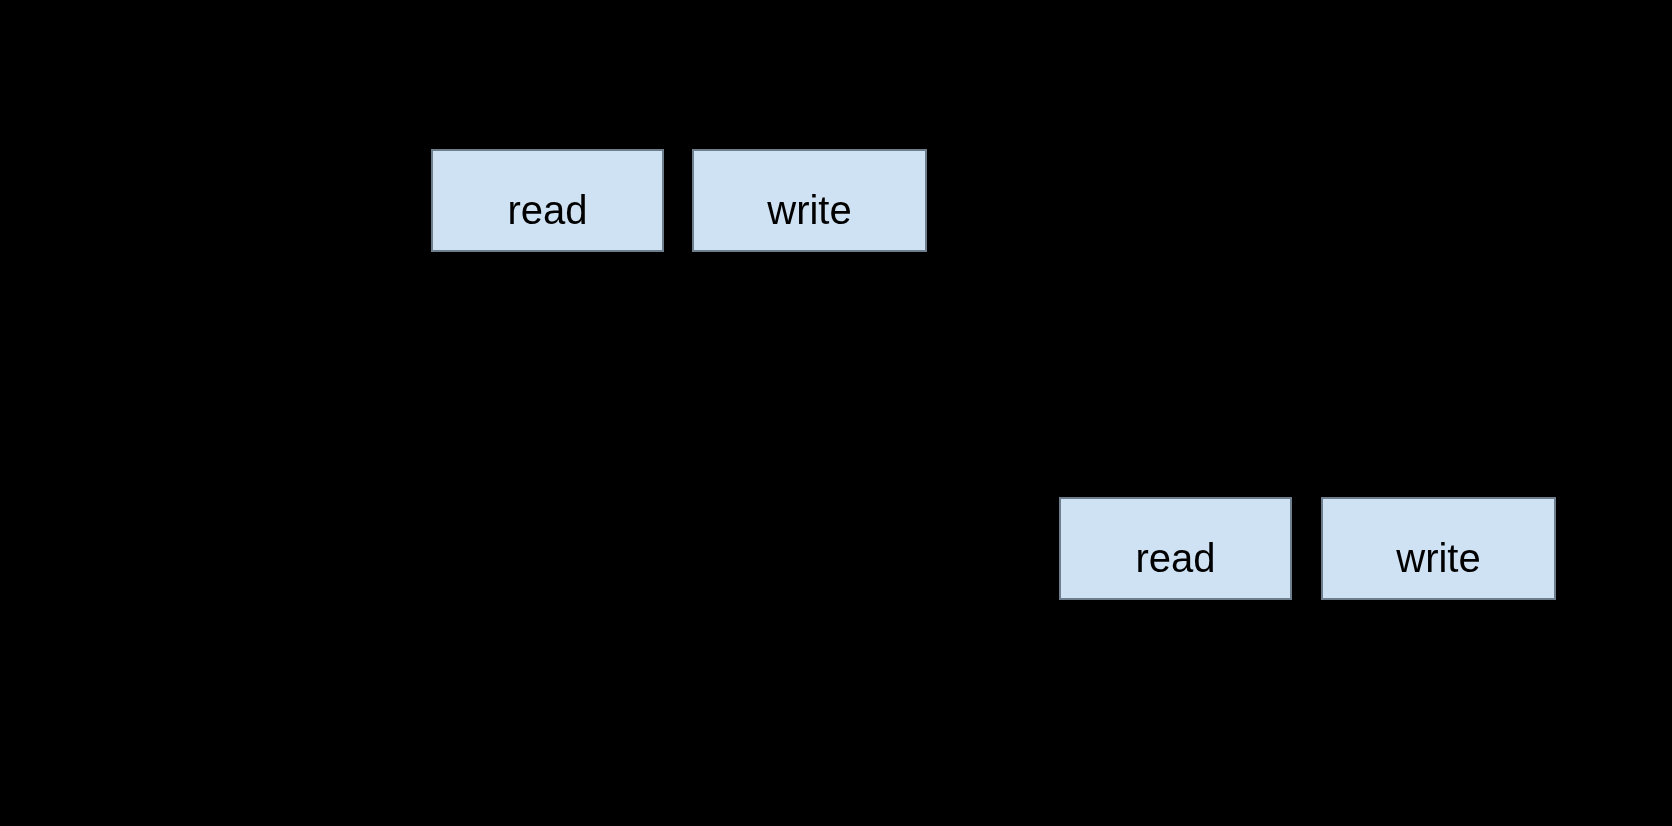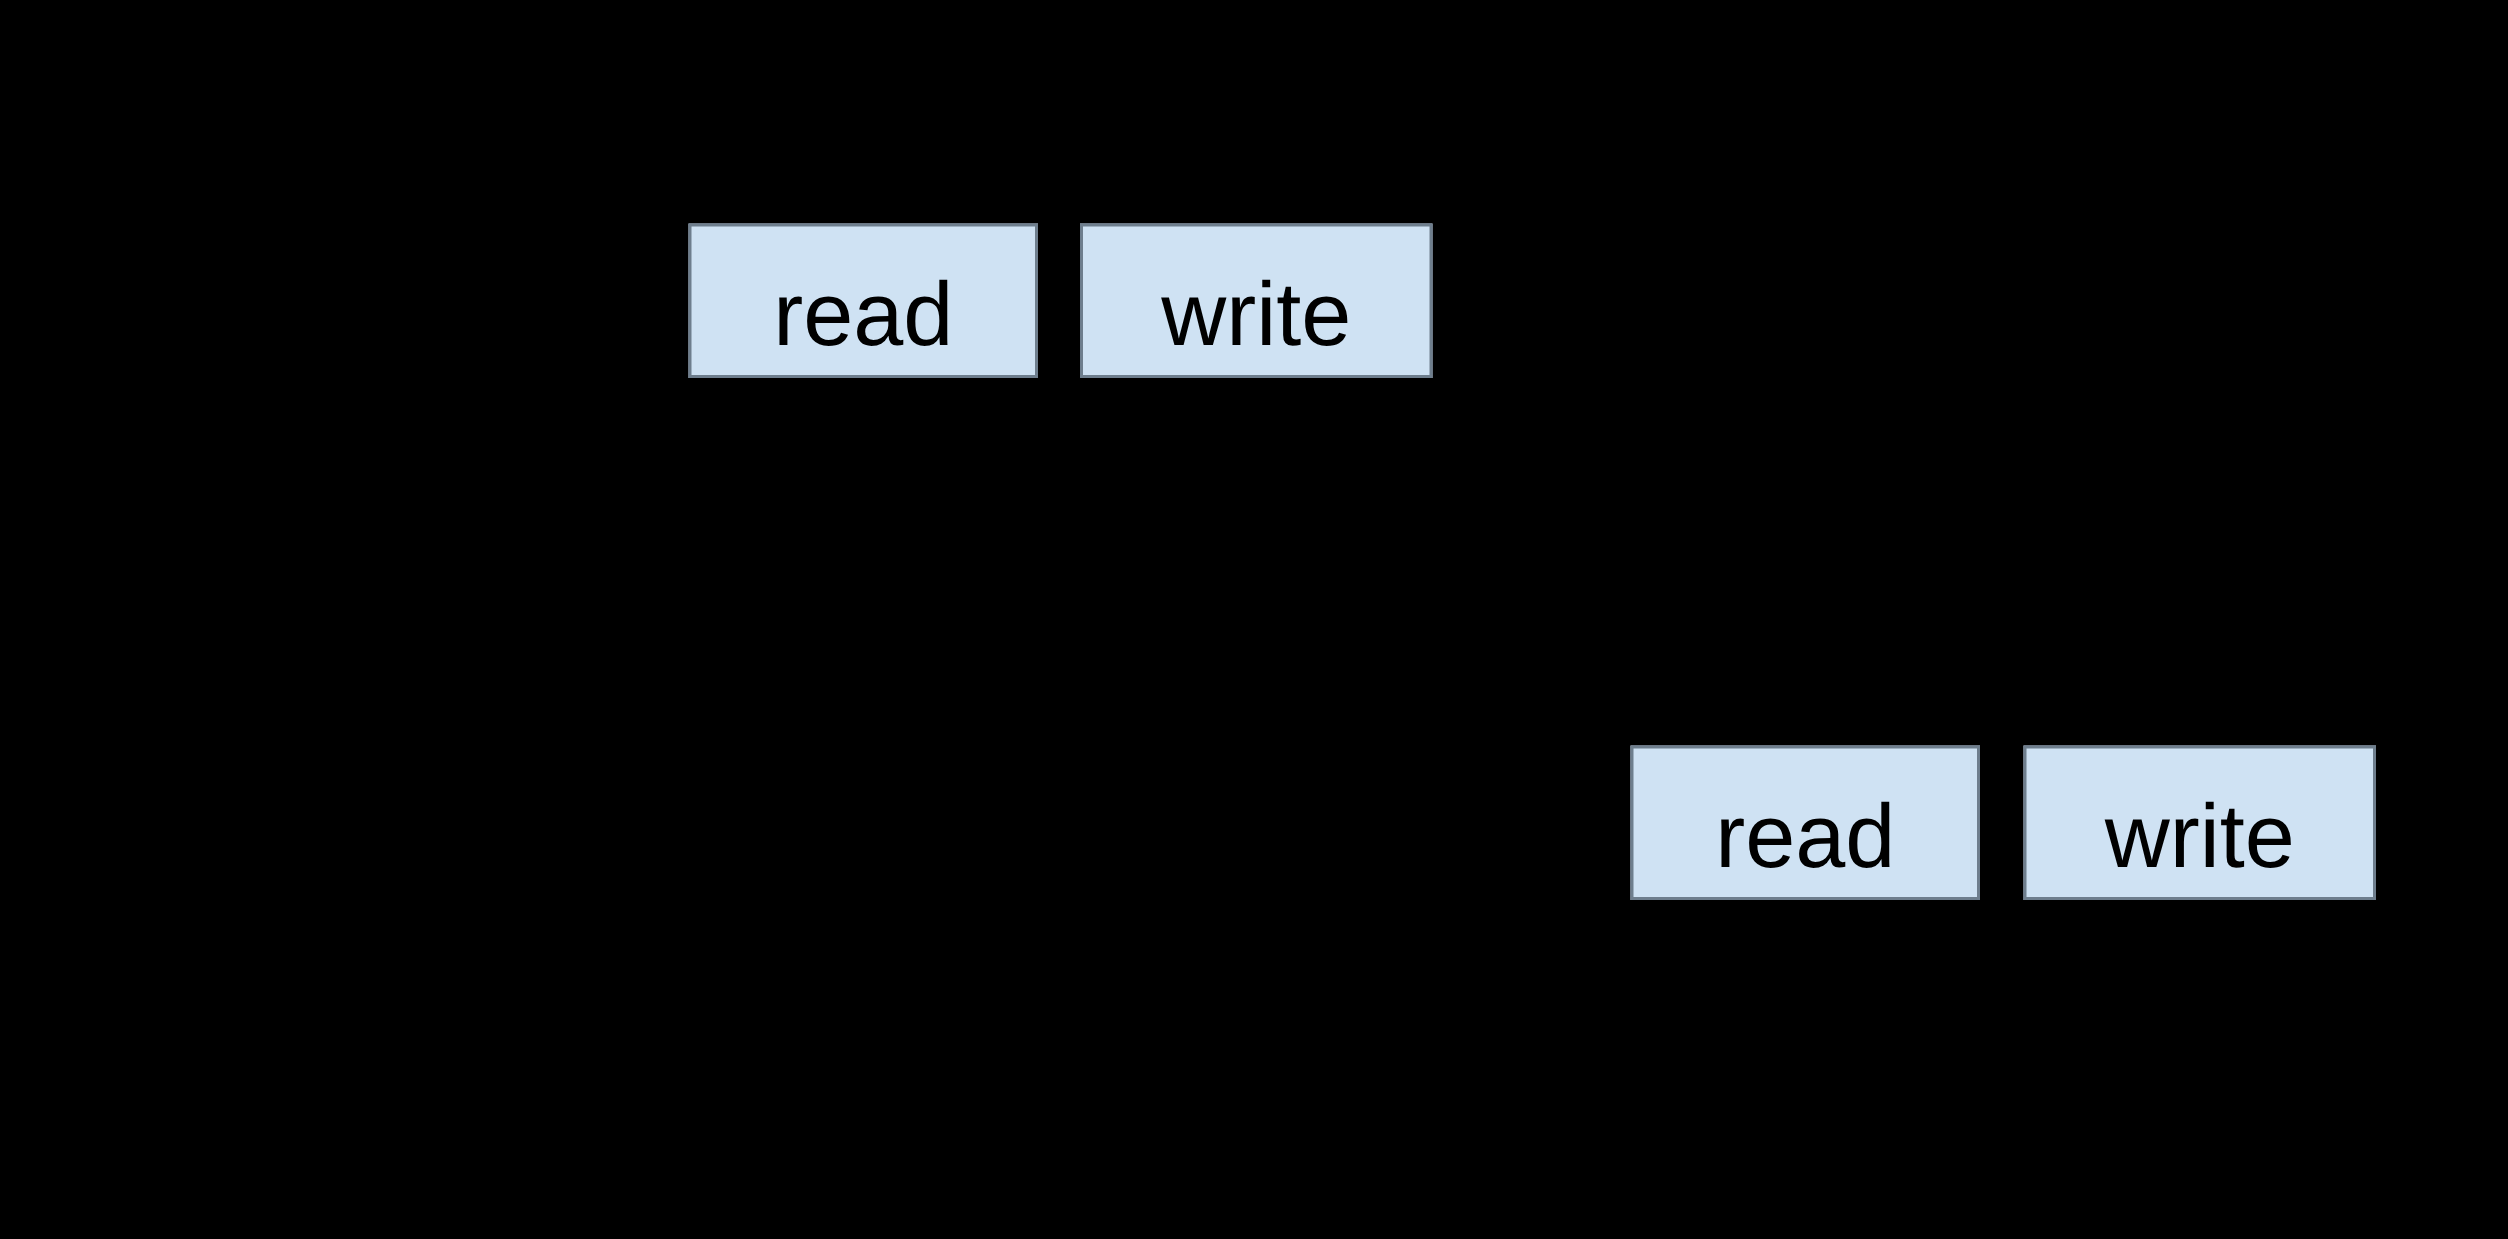--- a/index.html
+++ b/index.html
@@ -16,27 +16,26 @@
     width: 1672px;
     height: 826px;
     background: var(--background, #000000);
   }
   .io-box {
     position: absolute;
     box-sizing: border-box;
     background: var(--box-fill, #cfe2f3);
     border: 2px solid var(--box-border, #6e7e8d);
     color: var(--box-text, #000000);
-    font-size: 60px;
+    font-size: 40px;
     line-height: 1;
     display: flex;
     align-items: center;
     justify-content: center;
     padding-top: 18px;
-    margin-left: 28px;
   }
   
   .box-top-read     { left: 431px;  top: 149px; width: 233px; height: 103px; }
   .box-top-write    { left: 692px;  top: 149px; width: 235px; height: 103px; }
   .box-bottom-read  { left: 1059px; top: 497px; width: 233px; height: 103px; }
   .box-bottom-write { left: 1321px; top: 497px; width: 235px; height: 103px; }
 </style>
 </head>
 <body>
 

